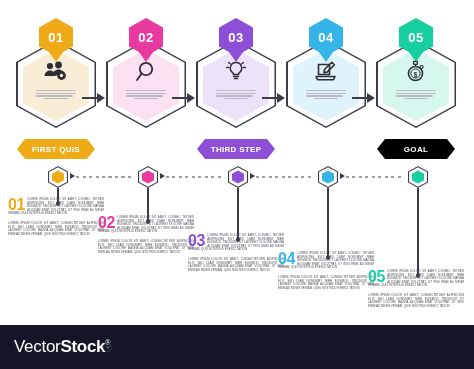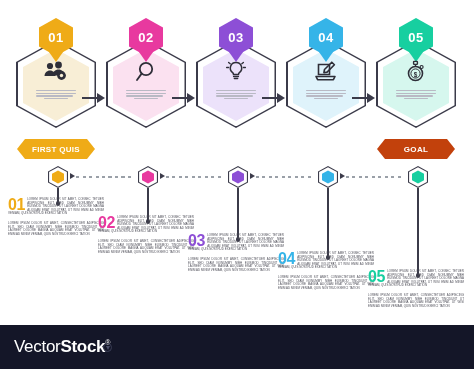--- a/index.html
+++ b/index.html
@@ -314,21 +314,24 @@
     <div class="arrow" style="left:352px">
         <div class="bar"></div>
         <div class="head"></div>
       </div>
   </div>
 
   <div class="banner-row">
     <div class="banner" style="left:17px;background:#efab17">
       <span>FIRST QUIS</span>
       </div>
-    <div class="banner" style="left:377px;background:#c2410c">
+    <div class="banner" style="left:197px;background:#8d4fd6">
+      <span>THIRD STEP</span>
+      </div>
+    <div class="banner" style="left:377px;background:#000000">
       <span>GOAL</span>
       </div>
   </div>
 
   <div class="timeline">
 
     <div class="tl-dash" style="left:76px;top:10px;width:58px"></div>
     <div class="tl-dash" style="left:166px;top:10px;width:58px"></div>
     <div class="tl-dash" style="left:256px;top:10px;width:58px"></div>
     <div class="tl-dash" style="left:346px;top:10px;width:58px"></div>

